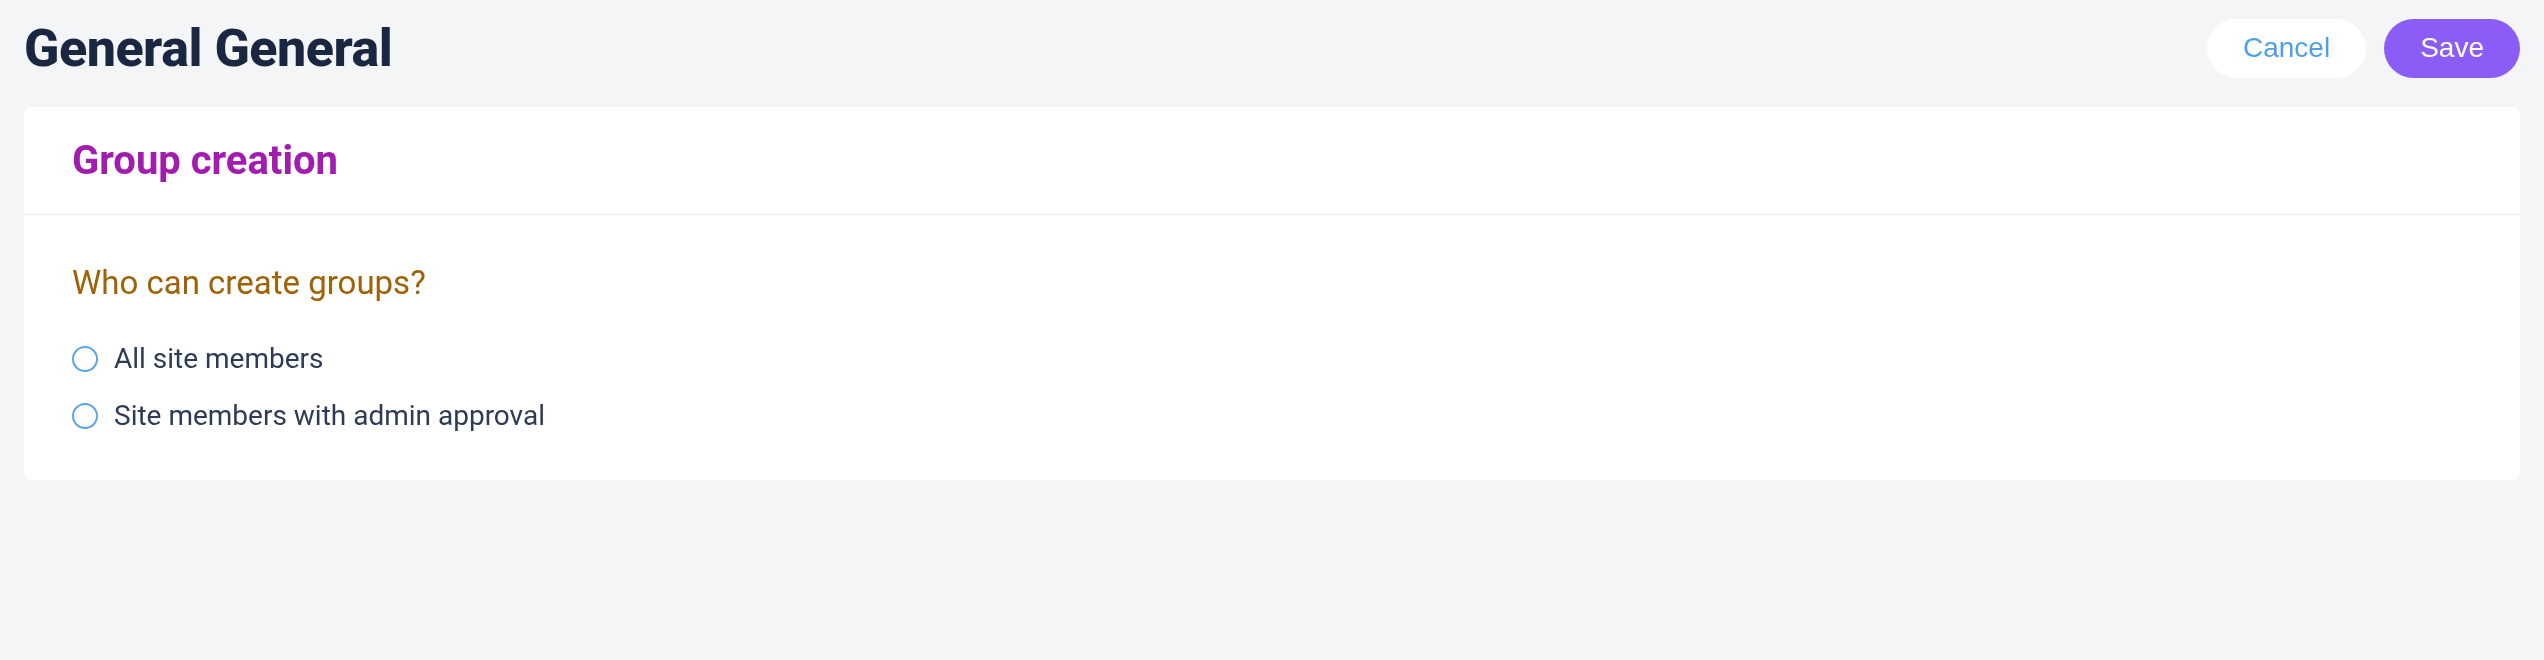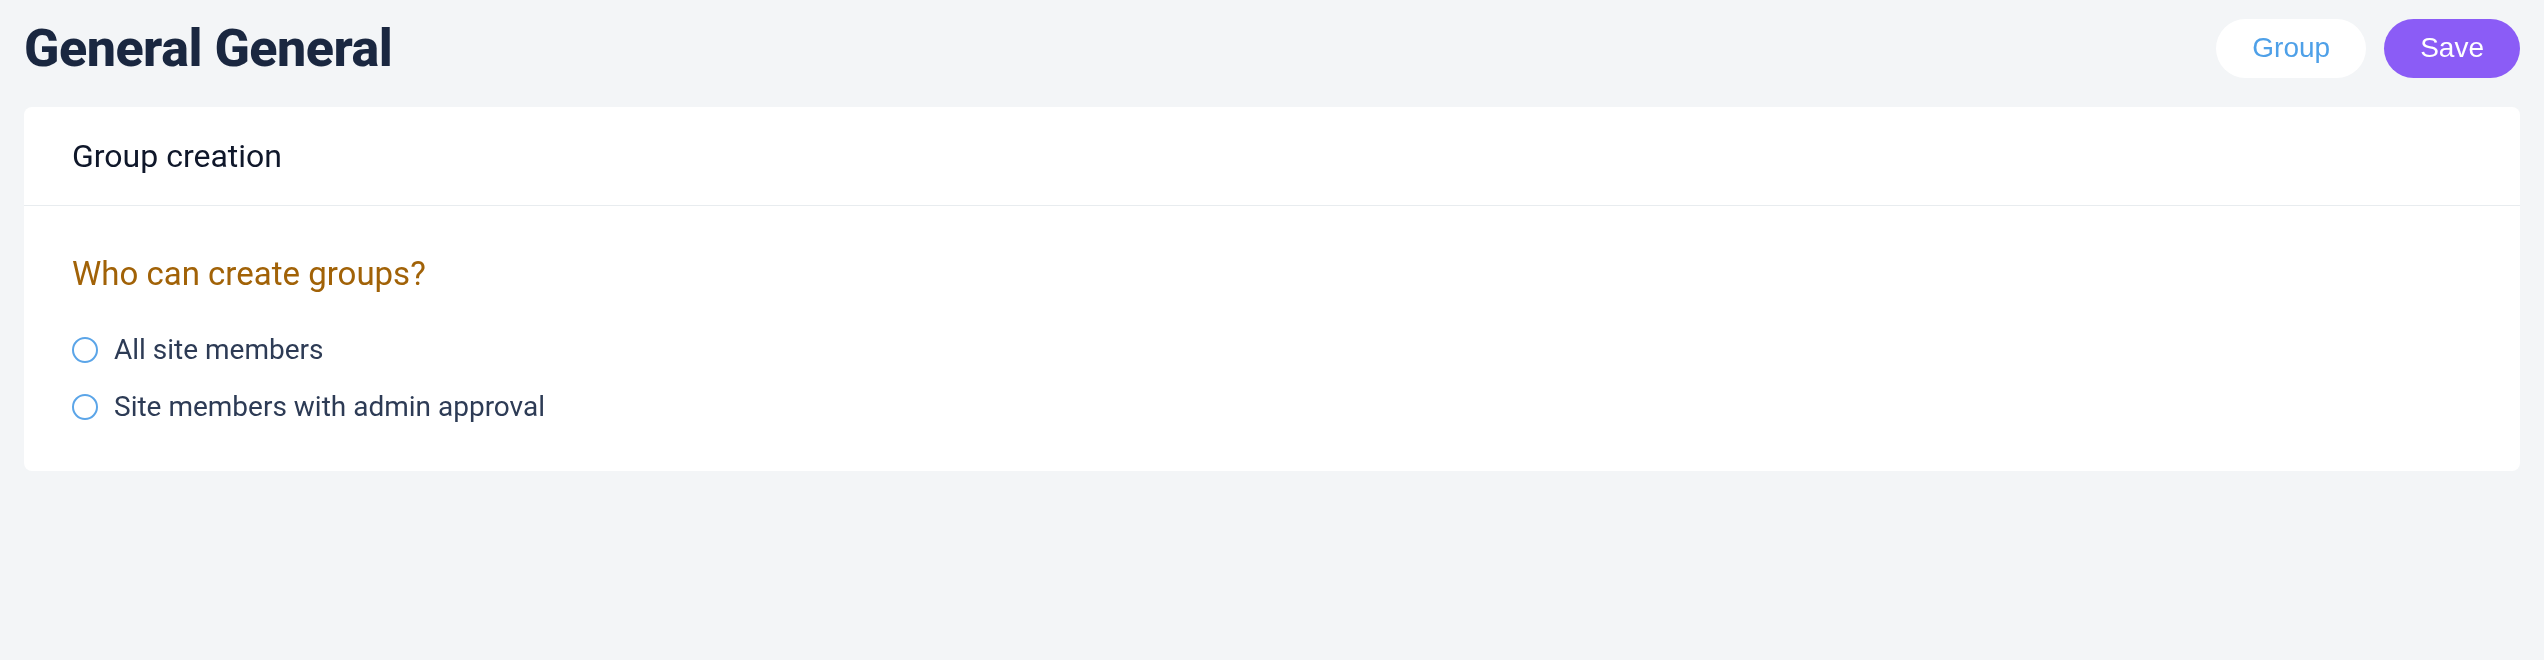--- a/index.html
+++ b/index.html
@@ -54,23 +54,23 @@
     .panel {
       background-color: #ffffff;
       border-radius: 8px;
       overflow: hidden;
     }
     .panel-header {
       padding: 30px 48px 30px 48px;
       border-bottom: 1px solid #e8ecef;
     }
     .panel-title {
-      font-size: 32px;
-      font-weight: 400;
-      color: #0f172a;
+      font-size: 40px;
+      font-weight: 700;
+      color: #a21caf;
     }
     .panel-body {
       padding: 48px 48px 48px 48px;
     }
     .question {
       font-size: 33px;
       color: #a16207;
       margin-bottom: 40px;
     }
     .radio-group {
@@ -96,21 +96,21 @@
       color: #2d3b55;
     }
   </style>
 </head>
 <body>
 
 <div class="container">
   <div class="header-row">
     <h1 class="page-title">General General</h1>
     <div class="header-actions">
-      <button class="btn btn-cancel">Group</button>
+      <button class="btn btn-cancel">Cancel</button>
       <button class="btn btn-save">Save</button>
     </div>
   </div>
 
   <div class="panel">
     <div class="panel-header">
       <h2 class="panel-title">Group creation</h2>
     </div>
     <div class="panel-body">
       <div class="question">Who can create groups?</div>

